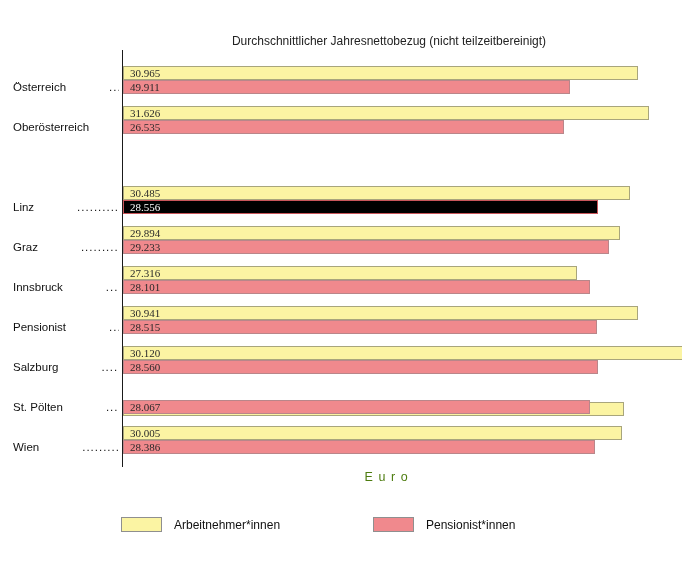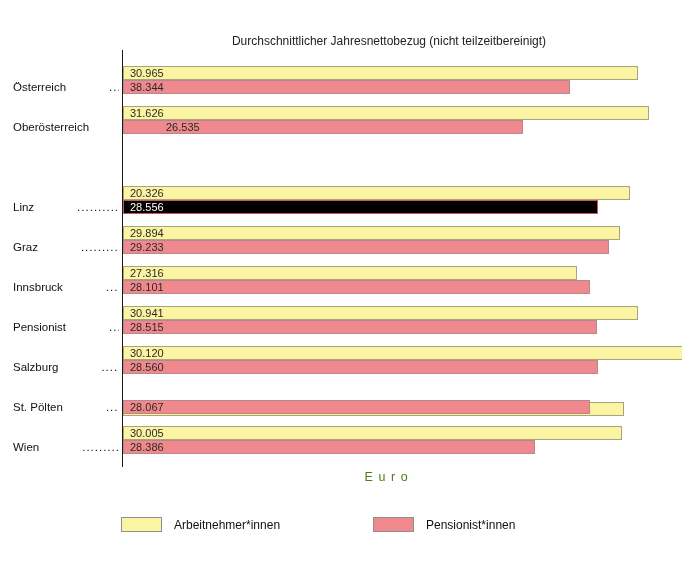--- a/index.html
+++ b/index.html
@@ -10,21 +10,21 @@
   #title{top:14px;font-size:14.5px;font-weight:bold;letter-spacing:.2px;}
   #subtitle{top:34px;font-size:12px;color:#222;}
 
   #axis-line{position:absolute;left:122px;top:50px;width:1px;height:417px;background:#1a1a1a;}
 
   .cat{position:absolute;left:13px;width:106px;height:14px;display:flex;align-items:baseline;
        font-size:11.5px;line-height:14px;color:#111;white-space:nowrap;gap:39px;}
   .cat .leader{flex:1;overflow:hidden;margin-left:4px;letter-spacing:1px;color:#111;}
 
   .bar{position:absolute;left:123px;height:14px;box-sizing:border-box;border:1px solid;
-       font-size:11px;line-height:12px;white-space:nowrap;}
+       font-size:11px;line-height:12px;white-space:nowrap;font-family:Liberation Serif, serif;}
   .bar span{padding-left:6px;}
   .bar.an{background:#FBF4A3;border-color:#A8A57C;color:#2a2a2a;}
   .bar.pe{background:#F0898D;border-color:#B9868A;color:#2a2a2a;}
   .bar.pe.hl{background:#000000;border-color:#C9565B;color:#ffffff;}
 
   #xlabel{position:absolute;top:470px;font-size:12.5px;letter-spacing:.45em;color:#4d7c0f;}
 
   .legend-item{position:absolute;top:517px;display:flex;align-items:center;font-size:12px;color:#111;}
   .swatch{width:41px;height:15px;box-sizing:border-box;border:1px solid;margin-right:12px;}
   #legend-an .swatch{background:#FBF4A3;border-color:#8f8f8f;}
@@ -38,38 +38,38 @@
 
   <div id="axis-line"></div>
 
   <div id="rows">
   <div>
     <div class="cat" style="top: 80px;">
       <span class="cat-name">Österreich</span>
       <span class="leader">............................................................</span>
     </div>
     <div class="bar an" style="top: 66px; width: 515px;"><span>30.965</span></div>
-    <div class="bar pe" style="top: 80px; width: 447px;"><span>38.344</span></div>
+    <div class="bar pe" style="top: 80px; width: 447px;"><span>49.911</span></div>
   </div>
 
   <div>
     <div class="cat" style="top: 120px;">
       <span class="cat-name">Oberösterreich</span>
       <span class="leader">............................................................</span>
     </div>
     <div class="bar an" style="top: 106px; width: 526px;"><span>31.626</span></div>
-    <div class="bar pe" style="top: 120px; width: 400px; padding-left: 36px;"><span>26.535</span></div>
+    <div class="bar pe" style="top: 120px; width: 441px;"><span>26.535</span></div>
   </div>
 
   <div>
     <div class="cat" style="top: 200px;">
       <span class="cat-name">Linz</span>
       <span class="leader">............................................................</span>
     </div>
-    <div class="bar an" style="top: 186px; width: 507px;"><span>20.326</span></div>
+    <div class="bar an" style="top: 186px; width: 507px;"><span>30.485</span></div>
     <div class="bar pe hl" style="top: 200px; width: 475px;"><span>28.556</span></div>
   </div>
 
   <div>
     <div class="cat" style="top: 240px;">
       <span class="cat-name">Graz</span>
       <span class="leader">............................................................</span>
     </div>
     <div class="bar an" style="top: 226px; width: 497px;"><span>29.894</span></div>
     <div class="bar pe" style="top: 240px; width: 486px;"><span>29.233</span></div>
@@ -110,21 +110,21 @@
     <div class="bar an" style="top: 402px; width: 501px;"><span>30.121</span></div>
     <div class="bar pe" style="top: 400px; width: 467px;"><span>28.067</span></div>
   </div>
 
   <div>
     <div class="cat" style="top: 440px;">
       <span class="cat-name">Wien</span>
       <span class="leader">............................................................</span>
     </div>
     <div class="bar an" style="top: 426px; width: 499px;"><span>30.005</span></div>
-    <div class="bar pe" style="top: 440px; width: 412px;"><span>28.386</span></div>
+    <div class="bar pe" style="top: 440px; width: 472px;"><span>28.386</span></div>
   </div>
 </div>
 
   <div id="xlabel" style="left: 96px; right: 0px; text-align: center;">Euro</div>
 
   <div class="legend-item" id="legend-an" style="left:121px;">
     <span class="swatch"></span>
     <span>Arbeitnehmer*innen</span>
   </div>
   <div class="legend-item" id="legend-pe" style="left:373px;">

